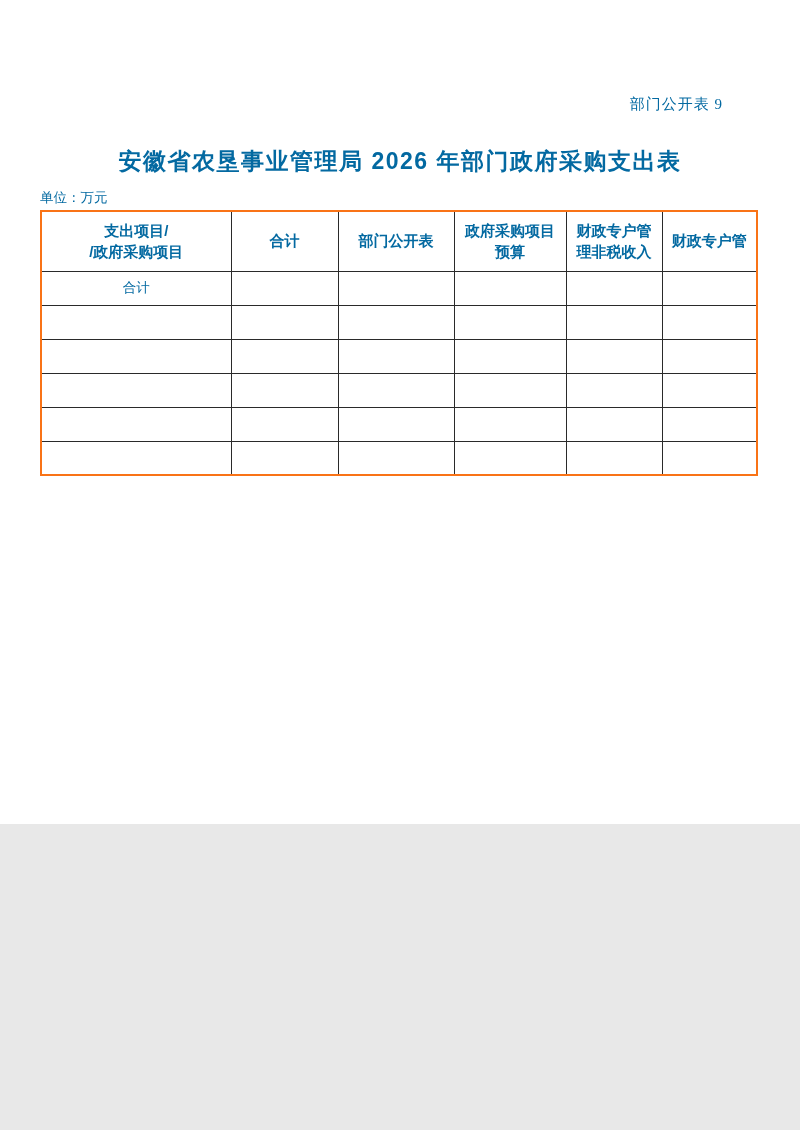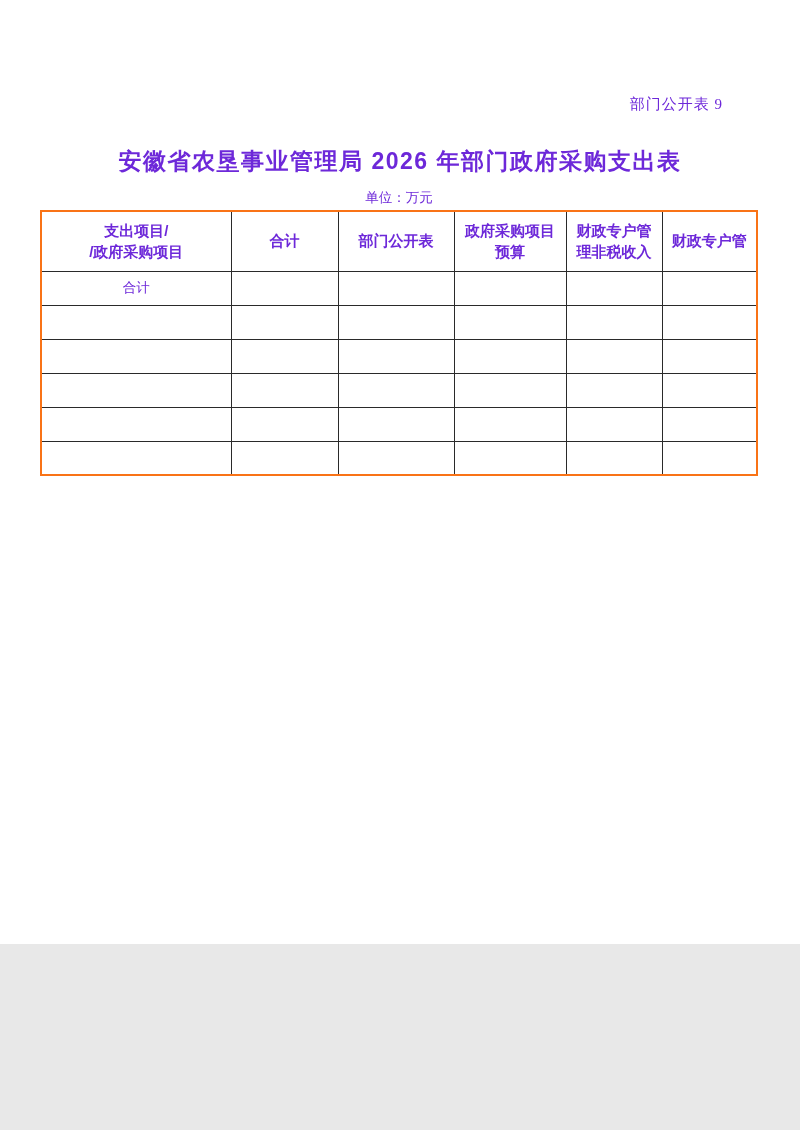--- a/index.html
+++ b/index.html
@@ -1,24 +1,24 @@
 <!DOCTYPE html>
 <html><head>
 <meta charset="utf-8">
 <style>
   * { margin: 0; padding: 0; box-sizing: border-box; }
   html, body { background: #e8e8e8; }
   .page {
     position: relative;
     width: 800px;
-    height: 944px;
+    height: 824px;
     margin: 0 auto;
     background: #ffffff;
     font-family: "Liberation Serif", "DejaVu Serif", serif;
-    color: #6d28d9;
+    color: #0369a1;
     overflow: hidden;
   }
   .corner-label {
     position: absolute;
     top: 95px;
     right: 77px;
     font-size: 15px;
     letter-spacing: 1px;
   }
   .doc-title {
@@ -30,21 +30,21 @@
     font-size: 23px;
     font-weight: bold;
     letter-spacing: 1.5px;
     font-family: "Liberation Sans", "DejaVu Sans", sans-serif;
   }
   .unit-label {
     position: absolute;
     top: 189px;
     left: 40px;
     width: 718px;
-    text-align: center;
+    text-align: left;
     font-size: 13.5px;
   }
   .budget-table {
     position: absolute;
     top: 210px;
     left: 40px;
     width: 718px;
     border-collapse: collapse;
     table-layout: fixed;
     border: 2px solid #f97316;

